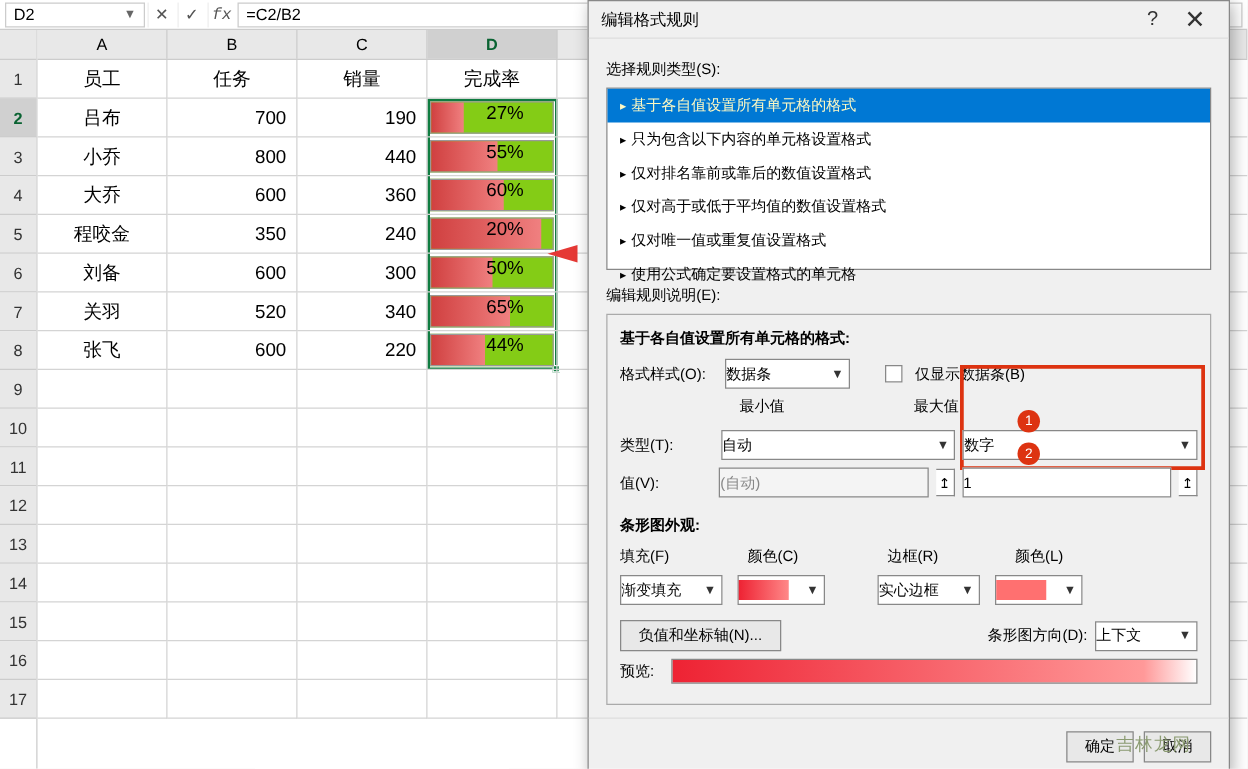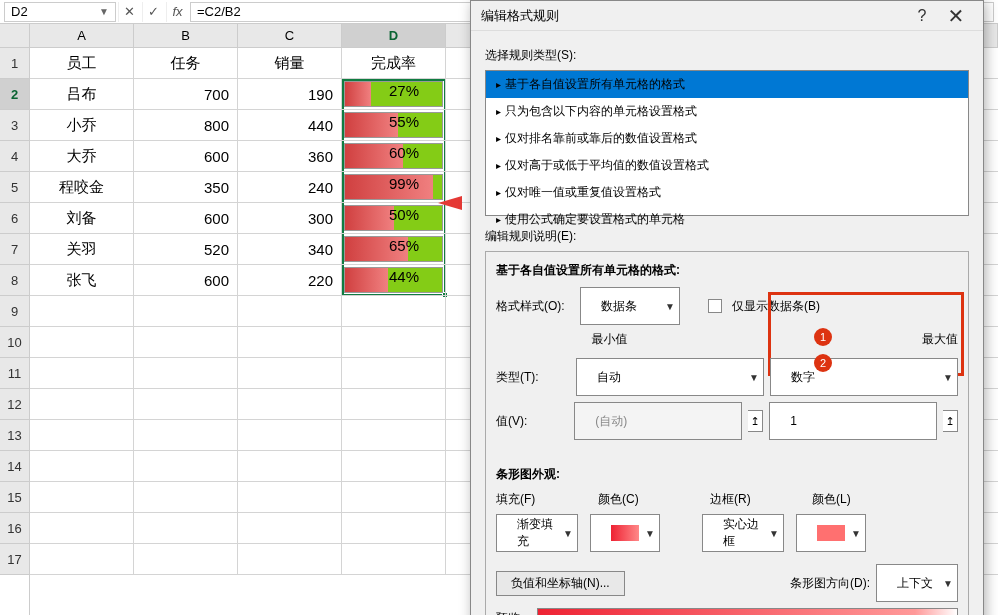--- a/index.html
+++ b/index.html
@@ -3,21 +3,21 @@
   <meta charset="utf-8">
   <style>
     * { box-sizing: border-box; margin: 0; padding: 0; }
     body { font-family: "Microsoft YaHei", "SimSun", sans-serif; font-size: 13px; background: #fff; width: 998px; height: 615px; overflow: hidden; position: relative; }
     
     
     .formula-bar { height: 24px; display: flex; align-items: center; border-bottom: 1px solid #ccc; padding: 0 4px; gap: 2px; }
     .name-box { width: 112px; height: 20px; border: 1px solid #ccc; background: #fff; padding: 0 6px; display: flex; align-items: center; }
     .name-box .dd { margin-left: auto; color: #666; font-size: 10px; }
     .fb-btn { width: 22px; height: 20px; display: flex; align-items: center; justify-content: center; border-left: 1px solid #eee; cursor: pointer; color: #555; }
-    .fb-btn.fx { font-style: italic; font-family: Liberation Sans, sans-serif; }
+    .fb-btn.fx { font-style: italic; font-family: Liberation Mono, monospace; }
     .formula-input { flex: 1; height: 20px; border: 1px solid #ccc; padding: 0 6px; display: flex; align-items: center; }
     
     
     .grid-area { display: flex; height: calc(100% - 24px); }
     .row-hdrs { width: 30px; border-right: 1px solid #ccc; }
     .row-hdr { height: 31px; background: #e8e8e8; border-bottom: 1px solid #ccc; display: flex; align-items: center; justify-content: center; font-size: 13px; color: #333; }
     .row-hdr.first { height: 24px; border-top: 0; }
     .row-hdr.sel { background: #d0d0d0; color: #0a6332; font-weight: 600; }
     .cols { flex: 1; }
     .col-hdrs { height: 24px; display: flex; background: #e8e8e8; border-bottom: 1px solid #ccc; }
@@ -39,26 +39,26 @@
     
     .dialog { position: absolute; left: 470px; top: 0; width: 514px; background: #f0f0f0; border: 1px solid #888; box-shadow: 2px 2px 12px rgba(0,0,0,0.3); z-index: 10; font-size: 12px; }
     .titlebar { height: 30px; display: flex; align-items: center; padding: 0 10px; border-bottom: 1px solid #ddd; }
     .titlebar .title { flex: 1; font-size: 13px; }
     .titlebar .help, .titlebar .close { width: 34px; height: 30px; display: flex; align-items: center; justify-content: center; font-size: 16px; color: #333; cursor: pointer; }
     .titlebar .close { font-size: 20px; }
     .dlg-body { padding: 10px 14px; }
     .sect-lbl { margin: 6px 0; font-size: 12px; }
     .rule-list { border: 1px solid #888; background: #fff; height: 146px; }
     .rule-item { padding: 5px 10px; cursor: pointer; }
-    .rule-item.sel { background: #0078d4; color: #000000; }
+    .rule-item.sel { background: #0078d4; color: #fef9c3; }
     .tri { font-size: 10px; margin-right: 4px; }
     .bold-lbl { font-weight: 700; margin-bottom: 8px; }
     .form-row { display: flex; align-items: center; margin: 6px 0; gap: 6px; }
     .form-row .lbl { width: 78px; }
-    .combo { border: 1px solid #888; background: #fff; height: 38px; padding: 0 20px; display: flex; align-items: center; position: relative; cursor: pointer; }
+    .combo { border: 1px solid #888; background: #fff; height: 24px; padding: 0 0; display: flex; align-items: center; position: relative; cursor: pointer; }
     .combo .dd { position: absolute; right: 4px; font-size: 10px; color: #333; }
     .combo.w1 { width: 100px; }
     .combo.half { width: 196px; }
     .combo.w82 { width: 82px; }
     .combo.w70 { width: 70px; }
     .combo.disabled { color: #888; background: #f4f4f4; }
     .input-collapse { width: 16px; height: 22px; border: 1px solid #888; border-left: 0; background: #fff; display: flex; align-items: center; justify-content: center; font-size: 11px; cursor: pointer; }
     .color-swatch { width: 40px; height: 16px; background: linear-gradient(to right,#e23,#f88); }
     .color-swatch.solid { background: #ff7070; }
     .chk { width: 14px; height: 14px; border: 1px solid #888; background: #fff; margin-right: 4px; display: inline-block; }
@@ -165,21 +165,21 @@
           </div>
           <div class="cell" style="flex: 1 1 0%; border-right: 0px;"></div>
         </div>
         <div class="grid-row">
           <div class="cell">程咬金</div>
           <div class="cell num">350</div>
           <div class="cell num">240</div>
           <div class="cell databar-cell">
             <div class="databar-wrap">
               <div class="databar-fill" style="width:91%"></div>
-              <span class="databar-text">99%</span>
+              <span class="databar-text">20%</span>
             </div>
           </div>
           <div class="cell" style="flex: 1 1 0%; border-right: 0px;"></div>
         </div>
         <div class="grid-row">
           <div class="cell">刘备</div>
           <div class="cell num">600</div>
           <div class="cell num">300</div>
           <div class="cell databar-cell">
             <div class="databar-wrap">
@@ -317,21 +317,21 @@
 
       <div class="highlight-box" style="left:282px; top:40px; width:196px; height:84px;"></div>
       <div class="badge" style="left:328px; top:76px;">1</div>
       <div class="badge" style="left:328px; top:102px;">2</div>
 
       <div class="col2">
         <div>
           <div style="text-align:center;margin-bottom:4px">最小值</div>
         </div>
         <div>
-          <div style="text-align:right;margin-bottom:4px">最大值</div>
+          <div style="text-align:left;margin-bottom:4px">最大值</div>
         </div>
       </div>
 
       <div class="form-row">
         <span class="lbl">类型(T):</span>
         <div class="combo half">
           <span>自动</span>
             <span class="dd">▼</span>
         </div>
         <div class="combo half">
@@ -345,21 +345,21 @@
         <div class="combo half disabled" style="width:178px">
           <span>(自动)</span>
         </div>
         <div class="input-collapse">↥</div>
         <div class="combo half" style="width:178px">
           <span>1</span>
         </div>
         <div class="input-collapse">↥</div>
       </div>
 
-      <div class="bold-lbl" style="margin-top:26px">条形图外观:</div>
+      <div class="bold-lbl" style="margin-top:14px">条形图外观:</div>
 
       <div class="form-row" style="gap:12px">
         <div style="width:90px">
           <div>填充(F)</div>
         </div>
         <div style="width:70px">
           <div>颜色(C)</div>
         </div>
         <div style="width:90px;margin-left:30px">
           <div>边框(R)</div>

